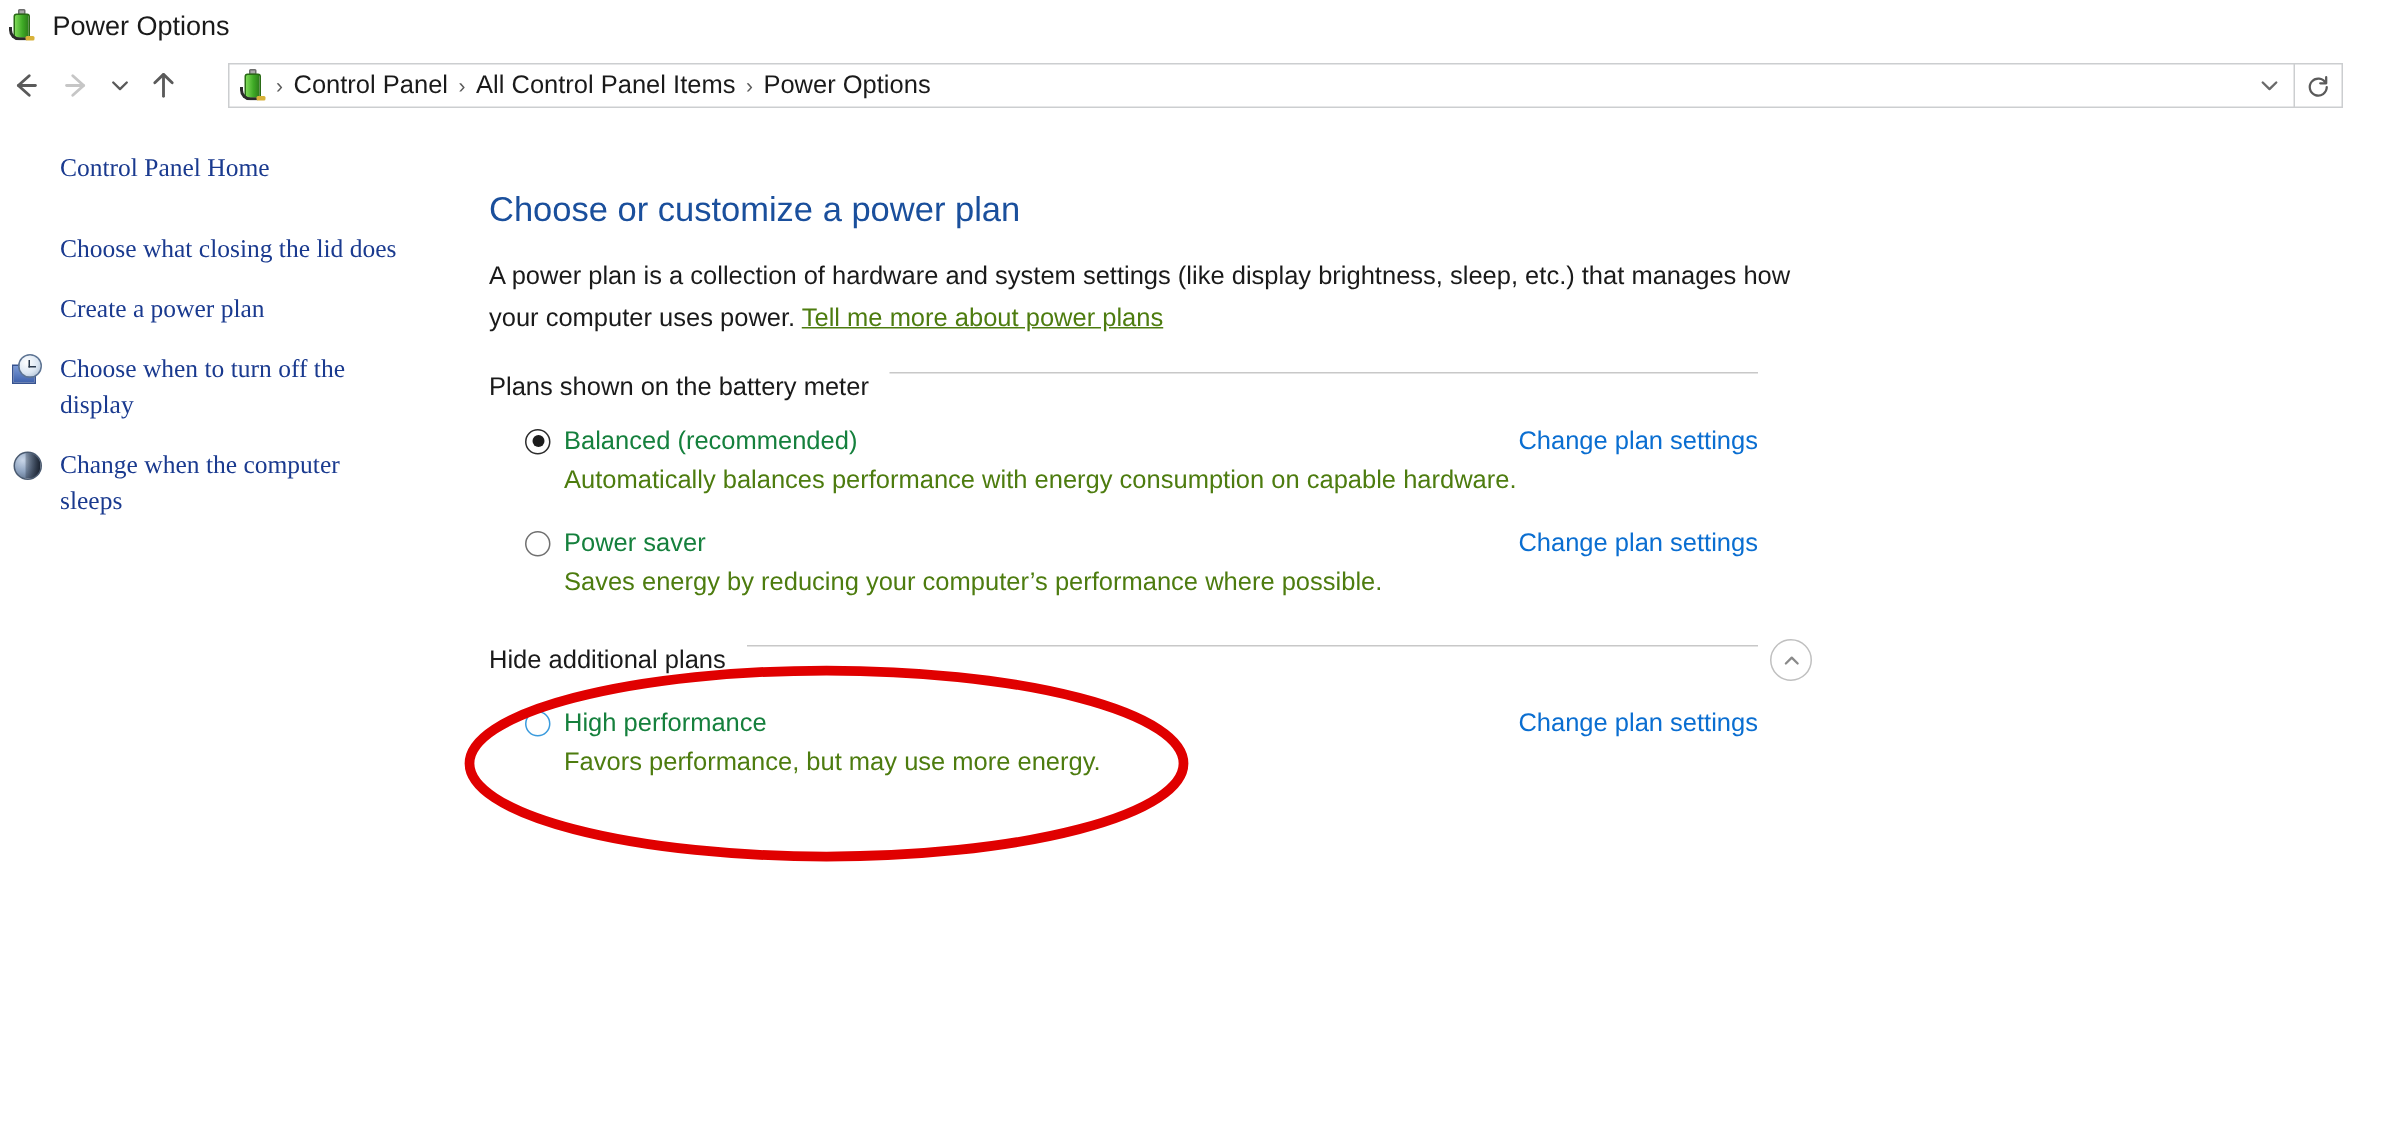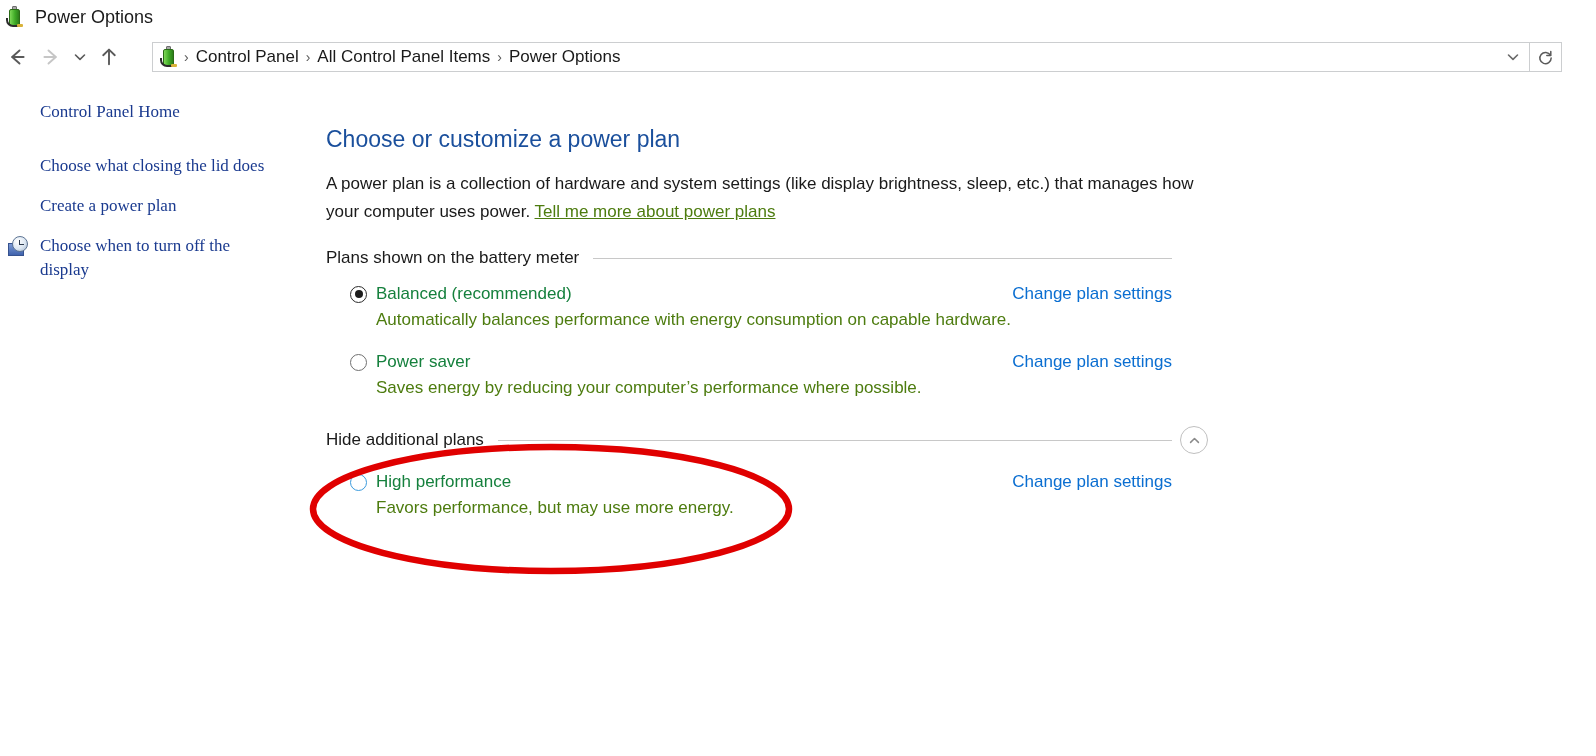--- a/index.html
+++ b/index.html
@@ -240,21 +240,20 @@
   }
   .inline-link {
     color: #4d7c0f;
     text-decoration: underline;
     cursor: pointer;
   }
 
   
   .section-head {
     display: flex;
-    align-items: center;
     margin-top: 22px;
     width: 846px;
     position: relative;
   }
   .section-head .label {
     font-size: 17px;
     color: #1a1a1a;
     white-space: nowrap;
     padding-right: 14px;
   }
@@ -432,20 +431,28 @@
     <div class="side-link-row">
       <span class="side-ico ico-display">
         <span class="mon"></span>
         <span class="clockface"></span>
         <span class="hand-h"></span>
         <span class="hand-m"></span>
       </span>
       <span class="side-link">Choose when to turn off the display</span>
     </div>
 
+    <div class="side-link-row">
+      <span class="side-ico ico-sleep">
+        <span class="sphere">
+            <span class="shade"></span>
+          </span>
+      </span>
+      <span class="side-link">Change when the computer sleeps</span>
+    </div>
 
   </div>
 
   <div class="content">
 
     <div class="page-title">Choose or customize a power plan</div>
 
     <div class="intro">
       <span>A power plan is a collection of hardware and system settings (like display brightness, sleep, etc.) that manages how your computer uses power. </span><span class="inline-link">Tell me more about power plans</span>
     </div>

